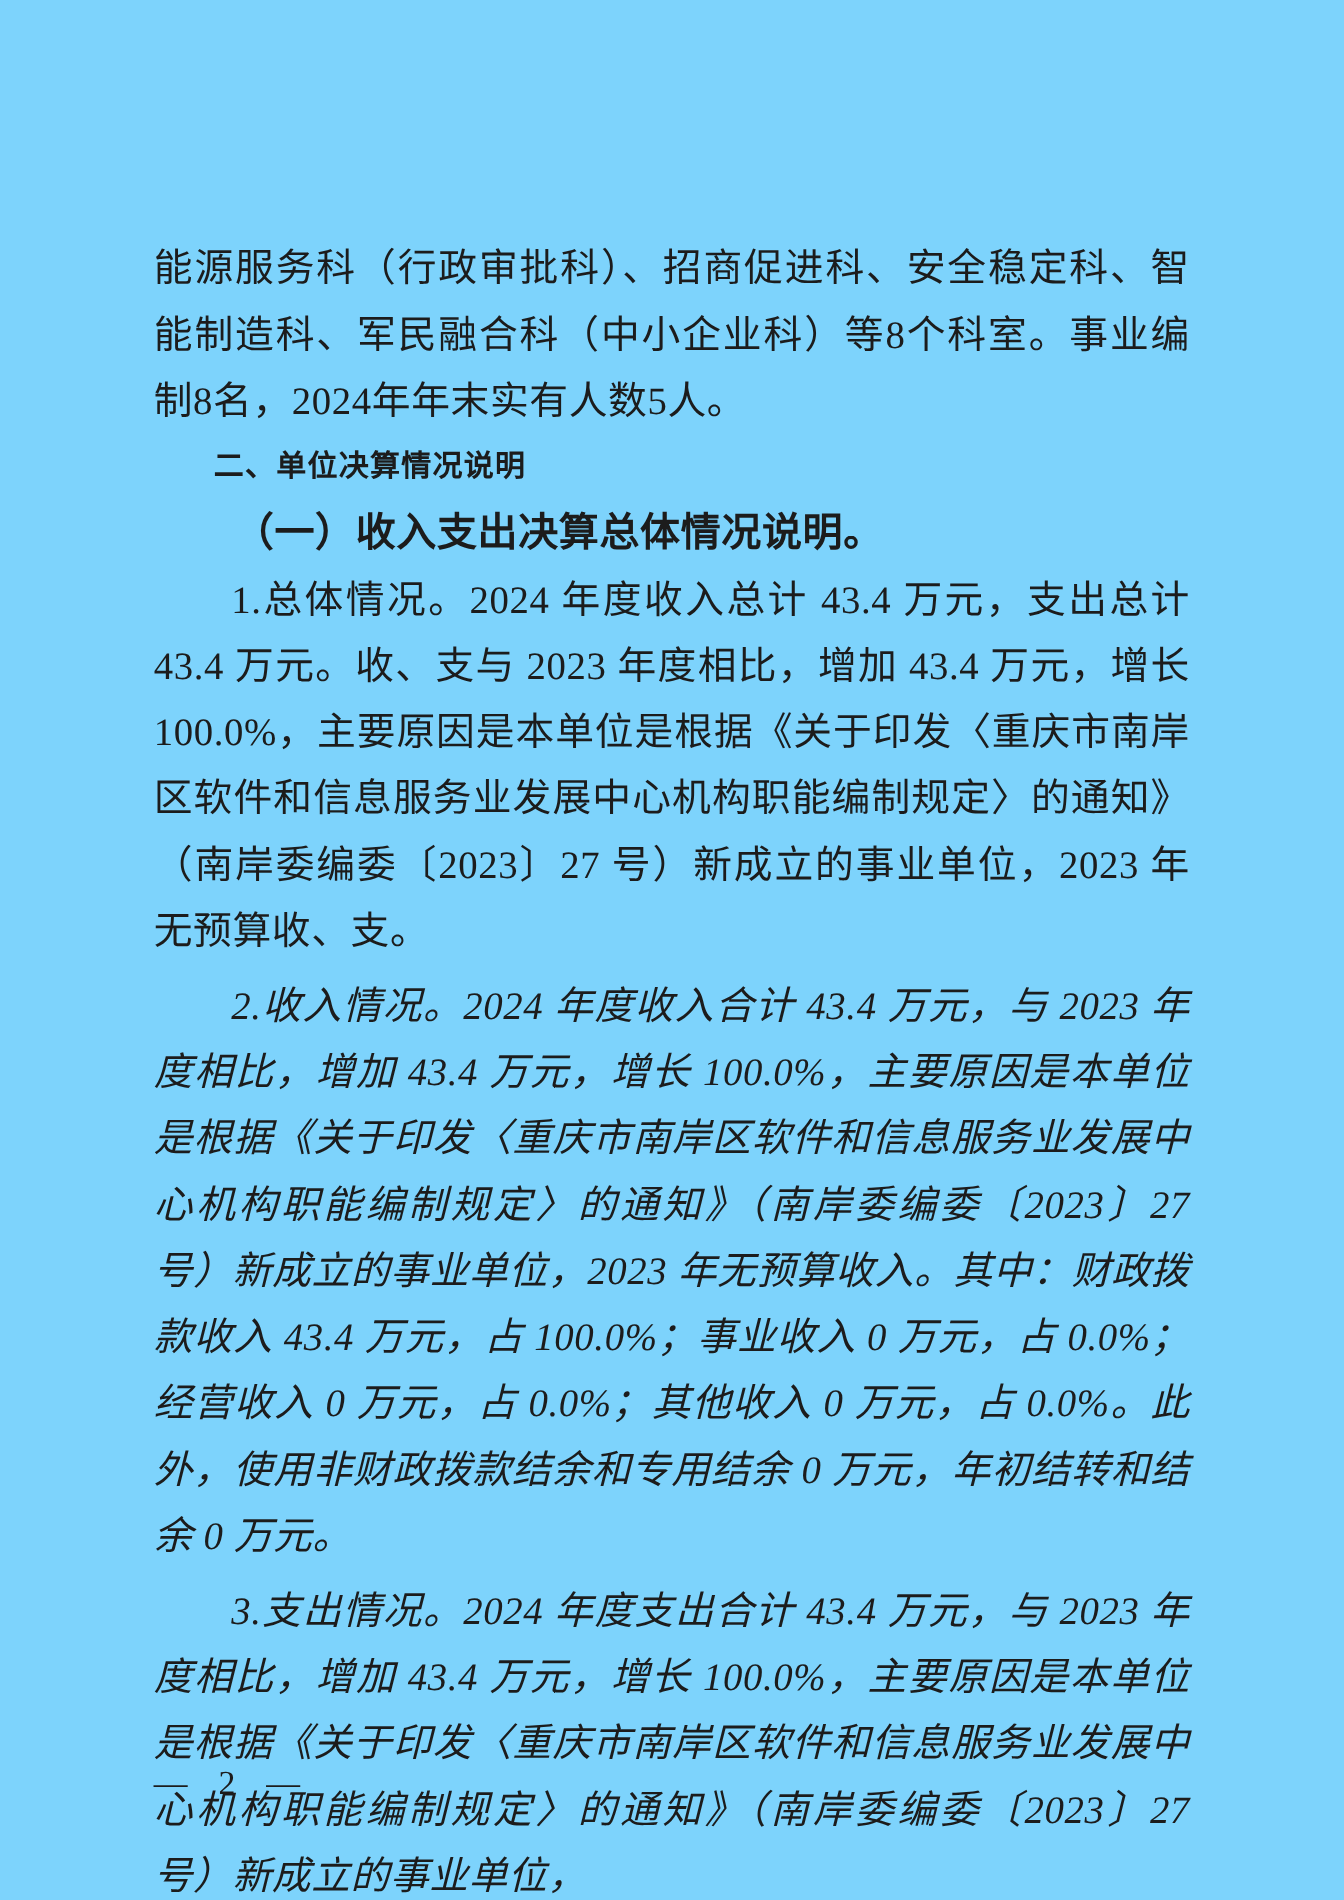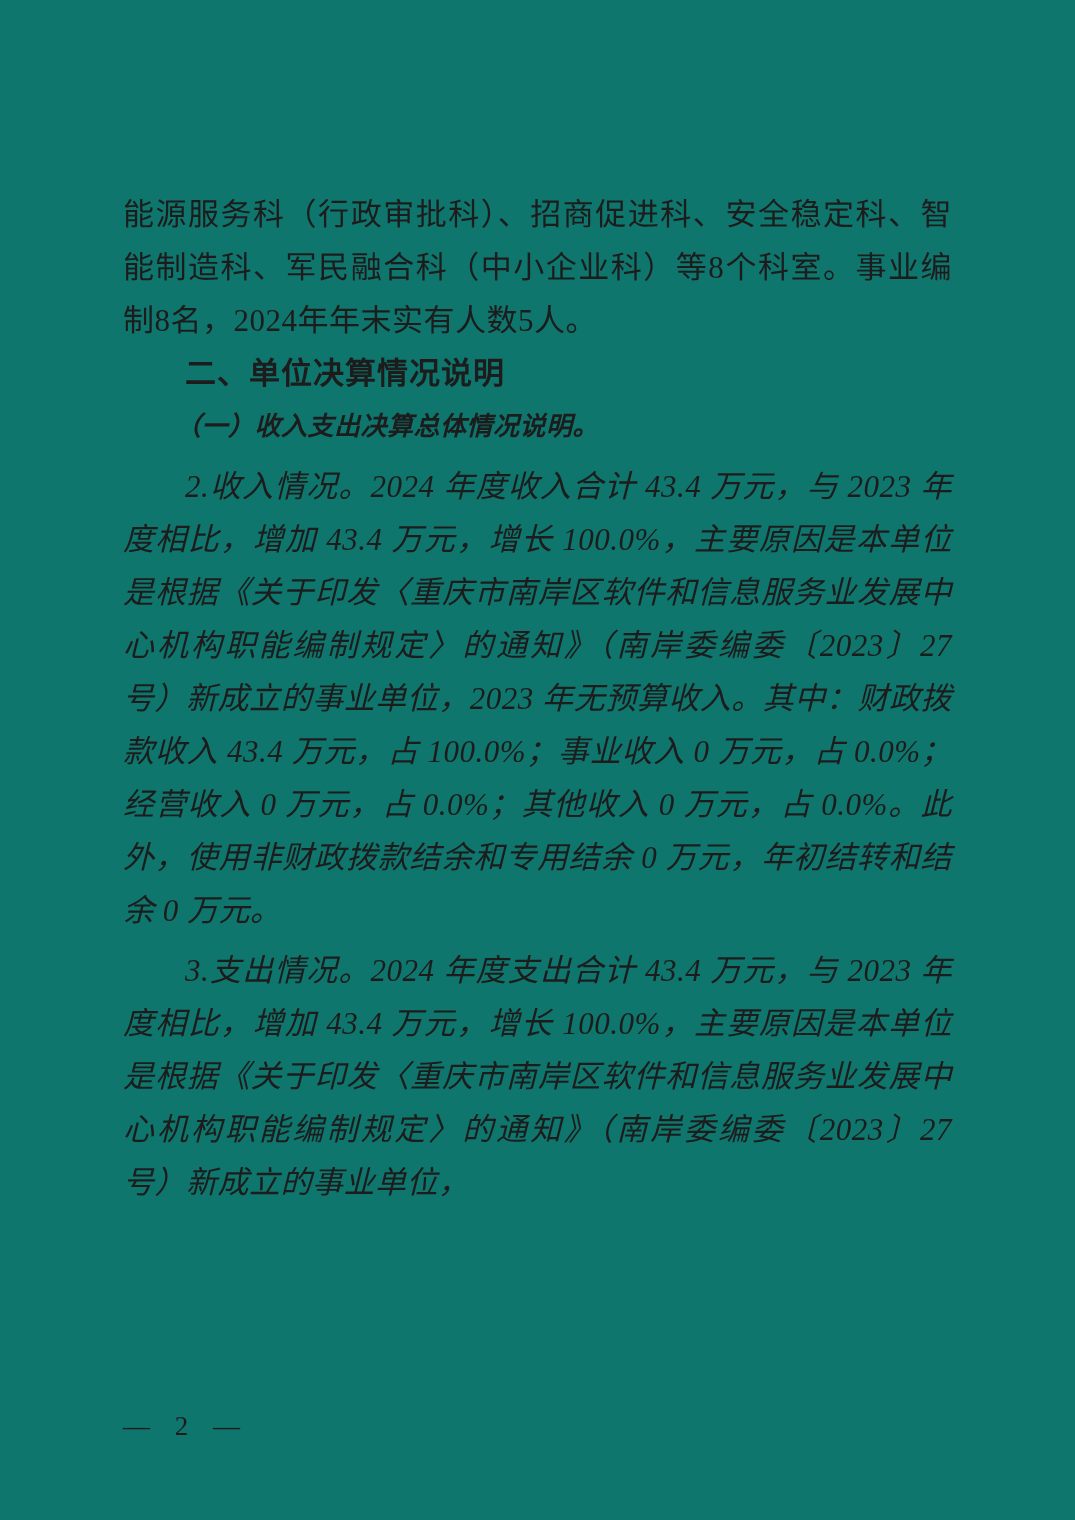--- a/index.html
+++ b/index.html
@@ -4,21 +4,21 @@
 <style>
   html, body {
     margin: 0;
     padding: 0;
     background: #ffffff;
   }
   .page {
     position: relative;
     width: 1075px;
     height: 1520px;
-    background: #0f766e;
+    background: #7dd3fc;
     overflow: hidden;
     font-family: "Liberation Serif", "DejaVu Serif", serif;
     color: #1c1c1c;
   }
   .body-text {
     position: absolute;
     left: 123px;
     right: 123px;
     top: 188px;
     font-size: 31px;
@@ -34,34 +34,33 @@
     text-indent: 2em;
   }
   .para-gap {
     margin-top: 7px !important;
     font-style: italic;
   }
   .section-heading {
     margin: 0;
     font-family: "Liberation Sans", "DejaVu Sans", sans-serif;
     font-weight: bold;
-    font-size: 31px;
+    font-size: 24px;
     line-height: 53px;
     text-indent: 2em;
     letter-spacing: 1px;
   }
   .subsection-heading {
     margin: 0;
     font-family: "Liberation Serif", "DejaVu Serif", serif;
     font-weight: 600;
-    font-size: 26px;
+    font-size: 32px;
     line-height: 53px;
     text-indent: 2em;
     letter-spacing: 0.5px;
-    font-style: italic;
   }
   .footer {
     position: absolute;
     left: 123px;
     top: 1408px;
     font-size: 27px;
     line-height: 36px;
     color: #1c1c1c;
     word-spacing: 16px;
     letter-spacing: 1px;
@@ -73,20 +72,21 @@
 <div class="page">
 
   <div class="body-text">
 
     <p class="para">能源服务科（行政审批科）、招商促进科、安全稳定科、智能制造科、军民融合科（中小企业科）等8个科室。事业编制8名，2024年年末实有人数5人。</p>
 
     <p class="section-heading">二、单位决算情况说明</p>
 
     <p class="subsection-heading">（一）收入支出决算总体情况说明。</p>
 
+    <p class="para-indent">1.总体情况。2024 年度收入总计 43.4 万元，支出总计 43.4 万元。收、支与 2023 年度相比，增加 43.4 万元，增长 100.0%，主要原因是本单位是根据《关于印发〈重庆市南岸区软件和信息服务业发展中心机构职能编制规定〉的通知》（南岸委编委〔2023〕27 号）新成立的事业单位，2023 年无预算收、支。</p>
 
     <p class="para-indent para-gap">2.收入情况。2024 年度收入合计 43.4 万元，与 2023 年度相比，增加 43.4 万元，增长 100.0%，主要原因是本单位是根据《关于印发〈重庆市南岸区软件和信息服务业发展中心机构职能编制规定〉的通知》（南岸委编委〔2023〕27 号）新成立的事业单位，2023 年无预算收入。其中：财政拨款收入 43.4 万元，占 100.0%；事业收入 0 万元，占 0.0%；经营收入 0 万元，占 0.0%；其他收入 0 万元，占 0.0%。此外，使用非财政拨款结余和专用结余 0 万元，年初结转和结余 0 万元。</p>
 
     <p class="para-indent para-gap">3.支出情况。2024 年度支出合计 43.4 万元，与 2023 年度相比，增加 43.4 万元，增长 100.0%，主要原因是本单位是根据《关于印发〈重庆市南岸区软件和信息服务业发展中心机构职能编制规定〉的通知》（南岸委编委〔2023〕27 号）新成立的事业单位，</p>
 
   </div>
 
   <div class="footer">
     <span>— 2 —</span>
   </div>

